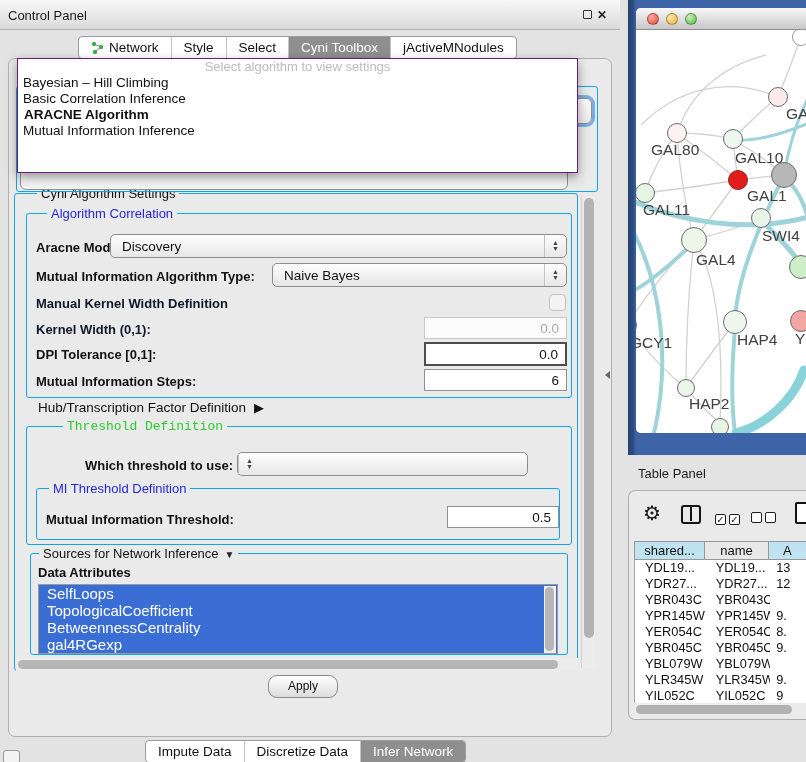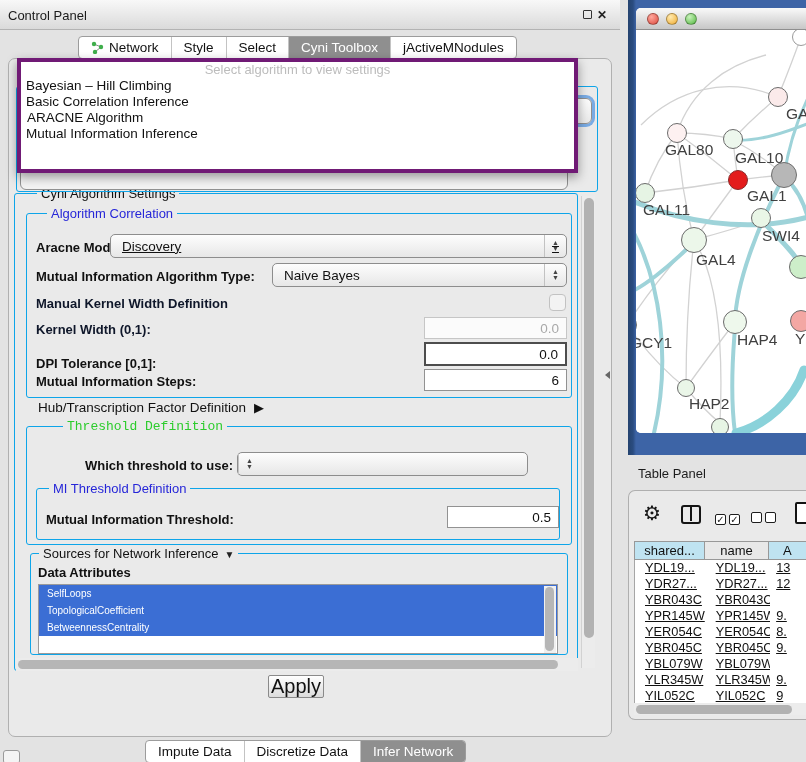--- a/index.html
+++ b/index.html
@@ -54,46 +54,46 @@
   .tfield { position:absolute; height:22px; border:1px solid #929292; background:#fff;
     font-size:13.5px; text-align:right; padding:3px 7px 0 0; }
   .tfield.dis { border-color:#c6c6c6; background:#fbfbfb; color:#a9a9a9; }
   .tfield.strong { border:2px solid #4d4d4d; height:24px; }
 
   .checkbox { position:absolute; width:17px; height:17px; border:1px solid #c2c2c2;
     border-radius:4px; background:#f3f3f3; }
 
   
   .popup { left:17px; top:58px; width:561px; height:115px; background:#fff;
-    border:4px solid #701a75; box-shadow:0 4px 10px rgba(0,0,0,.38); z-index:50; }
+    border:1px solid #701a75; box-shadow:0 4px 10px rgba(0,0,0,.38); z-index:50; }
   .popup .ph { height:16px; line-height:16px; text-align:center; color:#bcbcbc; font-size:13px; }
   .popup .item { height:16px; line-height:16px; padding-left:5px; font-size:13.5px; }
-  .popup .item.bold { font-weight:normal;padding-left:6px; }
+  .popup .item.bold { font-weight:bold;padding-left:6px; }
 
   
   .frag-group { left:16px; top:86px; width:582px; height:106px; z-index:5; }
   .frag-combo1 { left:100px; top:98px; width:492px; height:26px; border:1px solid #8f8f8f; border-radius:6px;
     background:linear-gradient(#fcfcfc,#e9e9e9); box-shadow:0 0 0 3px #79abe4; z-index:6; }
   .frag-combo2 { left:20px; top:166px; width:548px; height:24px; border:1px solid #909090; border-radius:6px;
     background:#f3f3f3; z-index:6; }
 
   
   .vscroll { left:581px; top:196px; width:14px; height:472px; background:#ececec; border-left:1px solid #d2d2d2; }
   .vscroll .thumb { position:absolute; left:2px; top:2px; width:10px; height:440px; background:#b2b2b2; border-radius:5px; }
   .hscroll { left:16px; top:658px; width:562px; height:13px; background:#ececec; }
   .hscroll .thumb { position:absolute; left:2px; top:2px; width:540px; height:9px; background:#b6b6b6; border-radius:5px; }
 
   
   .attr-list { left:38px; top:584px; width:520px; height:70px; background:#fff; border:1px solid #9a9a9a; overflow:hidden; }
-  .attr-item { height:17px; line-height:17px; padding-left:8px; font-size:10px; color:#fff; background:#3b6ed4; width:100%; }
+  .attr-item { height:17px; line-height:17px; padding-left:8px; font-size:15px; color:#fff; background:#3b6ed4; width:100%; }
   .attr-scroll { position:absolute; right:1px; top:1px; width:12px; height:67px; background:#f0f0f0; }
   .attr-scroll .thumb { position:absolute; left:1px; top:1px; width:9px; height:64px; background:#b6b6b6; border-radius:5px; }
 
-  .apply-btn { left:268px; top:675px; width:56px; height:23px; border:1px solid #8a8a8a; border-radius:2px;
-    background:linear-gradient(#ffffff,#dcdcdc); font-size:20px; text-align:center; line-height:21px; }
+  .apply-btn { left:268px; top:675px; width:70px; height:23px; border:1px solid #8a8a8a; border-radius:9px;
+    background:linear-gradient(#ffffff,#dcdcdc); font-size:12px; text-align:center; line-height:21px; }
 
   .expand-arrow { font-size:13px; margin-left:8px; }
   .collapse-arrow { font-size:10px; margin-left:6px; color:#222; }
   .divider-arrow { left:605px; top:371px; width:0; height:0;
     border-top:4px solid transparent; border-bottom:4px solid transparent; border-right:5px solid #666; }
 
   
   .net-frame { left:628px; top:0; width:178px; height:455px;
     background:linear-gradient(90deg,#24436f 0px,#2a4c80 5px,#3d64a6 8px); }
   .net-window { left:8px; top:8px; width:170px; height:425px; background:#fff;
@@ -118,21 +118,21 @@
   .cbx { display:inline-block; width:11px; height:11px; border:1.5px solid #1d1d1d; border-radius:2px;
     font-size:10px; line-height:9px; text-align:center; color:#1d1d1d; margin-right:3px; background:#fff; }
   .cbx-group { position:absolute; top:18px; }
   .doc-icon { position:absolute; left:166px; top:11px; width:16px; height:22px; border:2.5px solid #141414; border-radius:2px; background:#fff; }
   .ntable { position:absolute; left:5px; top:50px; width:173px; overflow:hidden; }
   .thead { display:flex; height:19px; border:1px solid #989898; font-size:13px; }
   .th { border-right:1px solid #989898; display:flex; align-items:center; justify-content:center; }
   .th.c1 { width:79px; background:#bfe3f1; }
   .th.c2 { width:72px; background:#e8e8e8; }
   .th.c3 { width:40px; background:#bfe3f1; border-right:none; padding-left:14px; justify-content:flex-start; }
-  .tbody { background:#fff; border:1px solid #a6a6a6; border-top:none; height:146px; overflow:hidden;text-decoration:underline; }
+  .tbody { background:#fff; border:1px solid #a6a6a6; border-top:none; height:146px; overflow:hidden; }
   .tr { display:flex; height:16px; font-size:12.8px; line-height:16px; }
   .td { white-space:nowrap; overflow:hidden; }
   .td.c1 { width:79px; padding-left:10px; }
   .td.c2 { width:72px; padding-left:10px; }
   .td.c3 { width:40px; padding-left:6px; }
   .tp-hscroll { position:absolute; left:5px; top:212px; width:173px; height:12px; background:#ececec; }
   .tp-hscroll .thumb { position:absolute; left:2px; top:1.5px; width:156px; height:9px; background:#b2b2b2; border-radius:5px; }
 
   .mini-icon { left:3px; top:750px; width:17px; height:14px; border:1.5px solid #9a9a9a; border-radius:3px; background:#f4f4f4; }
 
@@ -192,40 +192,40 @@
   <span class="legend" style="left:22px;">Cyni Algorithm Settings</span>
 </div>
 <div class="abs vscroll">
     <div class="thumb"></div>
   </div>
 
 <div class="abs group" style="left:26px;top:213px;width:546px;height:185px;">
   <span class="legend blue" style="left:20px;">Algorithm Correlation</span>
 </div>
 <span class="lbl" style="left:36px;top:240px;">Aracne Mode:</span>
-<div class="combo" style="left:110px;top:234px;width:457px;text-decoration:underline;">
+<div class="combo" style="left:110px;top:234px;width:457px;">
   <span class="ctext">Discovery</span>
   <span class="carr">
       <span>▲</span>
       <span>▼</span>
     </span>
 </div>
 <span class="lbl" style="left:36px;top:269px;">Mutual Information Algorithm Type:</span>
 <div class="combo" style="left:272px;top:263px;width:295px;">
   <span class="ctext">Naive Bayes</span>
   <span class="carr">
       <span>▲</span>
       <span>▼</span>
     </span>
 </div>
 <span class="lbl dis" style="left:36px;top:296px;">Manual Kernel Width Definition</span>
 <div class="checkbox" style="left:549px;top:294px;"></div>
 <span class="lbl dis" style="left:36px;top:322px;">Kernel Width (0,1):</span>
 <div class="tfield dis" style="left:424px;top:317px;width:143px;">0.0</div>
-<span class="lbl" style="left:36px;top:356px;">DPI Tolerance [0,1]:</span>
+<span class="lbl" style="left:36px;top:347px;">DPI Tolerance [0,1]:</span>
 <div class="tfield strong" style="left:424px;top:342px;width:143px;">0.0</div>
 <span class="lbl" style="left:36px;top:374px;">Mutual Information Steps:</span>
 <div class="tfield" style="left:424px;top:369px;width:143px;">6</div>
 
 <div class="abs" style="left:38px;top:400px;font-size:13.5px;">
   <span>Hub/Transcription Factor Definition</span><span class="expand-arrow">▶</span>
 </div>
 
 <div class="abs group" style="left:26px;top:426px;width:546px;height:119px;">
   <span class="legend green" style="left:36px;font-family:Liberation Mono, monospace;">Threshold Definition</span>
@@ -244,20 +244,21 @@
 <div class="tfield" style="left:447px;top:506px;width:112px;">0.5</div>
 
 <div class="abs group" style="left:30px;top:553px;width:538px;height:102px;">
   <span class="legend" style="left:8px;"><span>Sources for Network Inference</span><span class="collapse-arrow">▼</span></span>
 </div>
 <span class="lbl" style="left:38px;top:565px;">Data Attributes</span>
 <div class="abs attr-list">
   <div class="attr-item">SelfLoops</div>
   <div class="attr-item">TopologicalCoefficient</div>
   <div class="attr-item">BetweennessCentrality</div>
+  <div class="attr-item">gal4RGexp</div>
   <div class="attr-scroll">
       <div class="thumb"></div>
     </div>
 </div>
 <div class="abs hscroll">
     <div class="thumb"></div>
   </div>
 
 <div class="abs apply-btn">Apply</div>
 
@@ -328,21 +329,21 @@
       <div class="node" style="left:-1px;top:153px;width:20px;height:20px;background:#e6f4e4;"></div>
       <div class="node" style="left:115px;top:178px;width:20px;height:20px;background:#e9f6e7;"></div>
       <div class="node" style="left:45px;top:197px;width:26px;height:26px;background:#ecf7ea;"></div>
       <div class="node" style="left:153px;top:225px;width:24px;height:24px;background:#cdeec9;"></div>
       <div class="node" style="left:-19px;top:285px;width:20px;height:20px;background:#e8f5e6;"></div>
       <div class="node" style="left:87px;top:280px;width:24px;height:24px;background:#eef8ec;"></div>
       <div class="node" style="left:154px;top:280px;width:22px;height:22px;background:#f3a7a3;"></div>
       <div class="node" style="left:41px;top:349px;width:18px;height:18px;background:#eaf6e8;"></div>
       <div class="node" style="left:75px;top:388px;width:18px;height:18px;background:#e7f5e5;"></div>
       <span class="nlabel" style="left:150px;top:75px;">GAL</span>
-      <span class="nlabel" style="left:29px;top:111px;">GAL80</span>
+      <span class="nlabel" style="left:15px;top:111px;">GAL80</span>
       <span class="nlabel" style="left:99px;top:119px;">GAL10</span>
       <span class="nlabel" style="left:111px;top:157px;">GAL1</span>
       <span class="nlabel" style="left:7px;top:171px;">GAL11</span>
       <span class="nlabel" style="left:126px;top:197px;">SWI4</span>
       <span class="nlabel" style="left:60px;top:221px;">GAL4</span>
       <span class="nlabel" style="left:-6px;top:304px;">GCY1</span>
       <span class="nlabel" style="left:101px;top:301px;">HAP4</span>
       <span class="nlabel" style="left:159px;top:300px;">Y</span>
       <span class="nlabel" style="left:53px;top:365px;">HAP2</span>
     </div>

